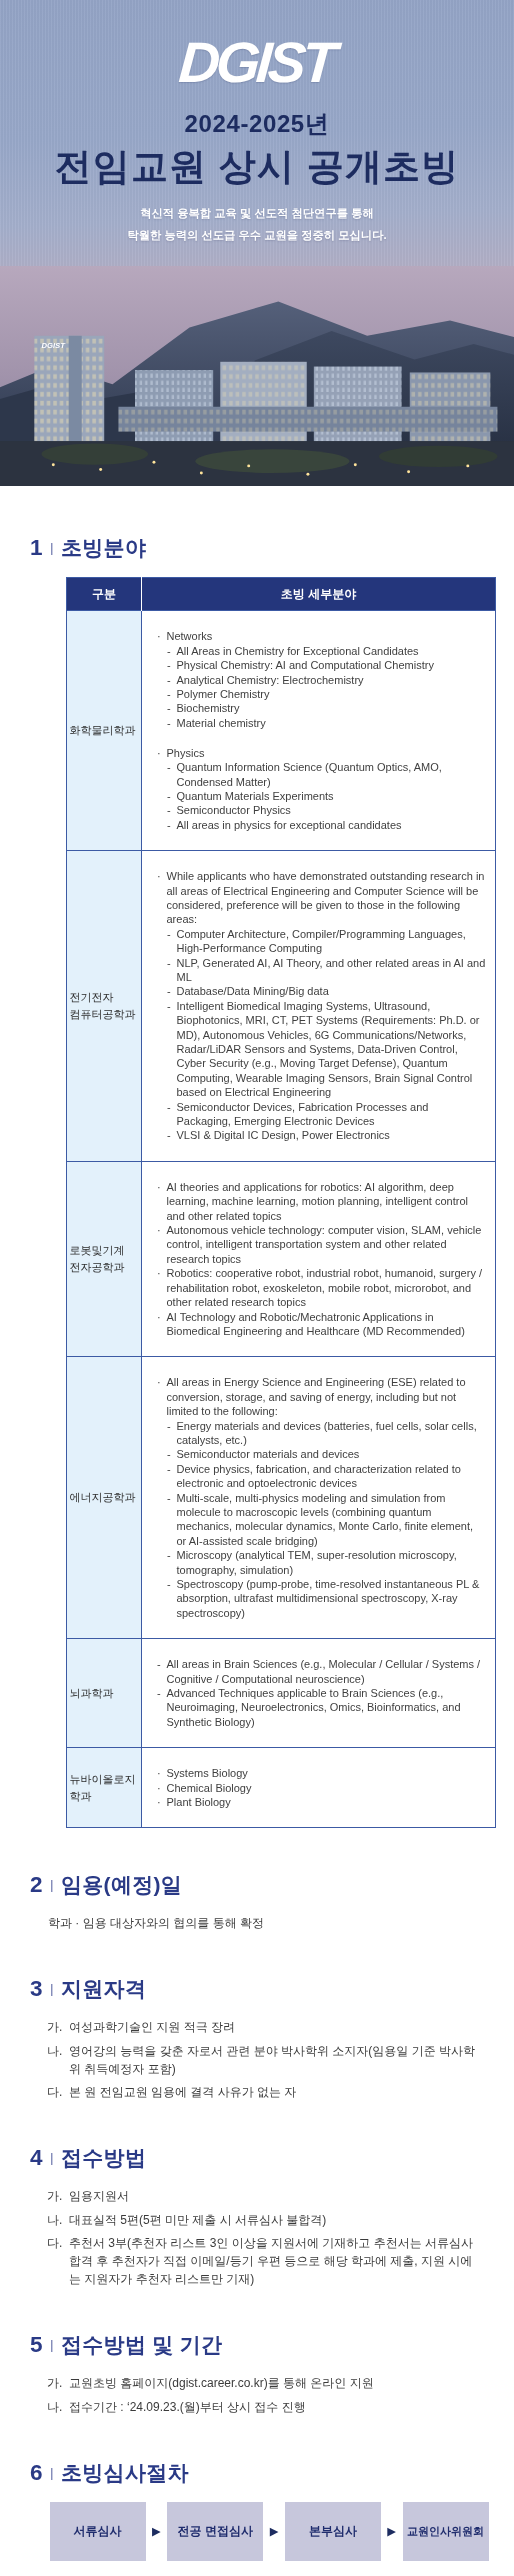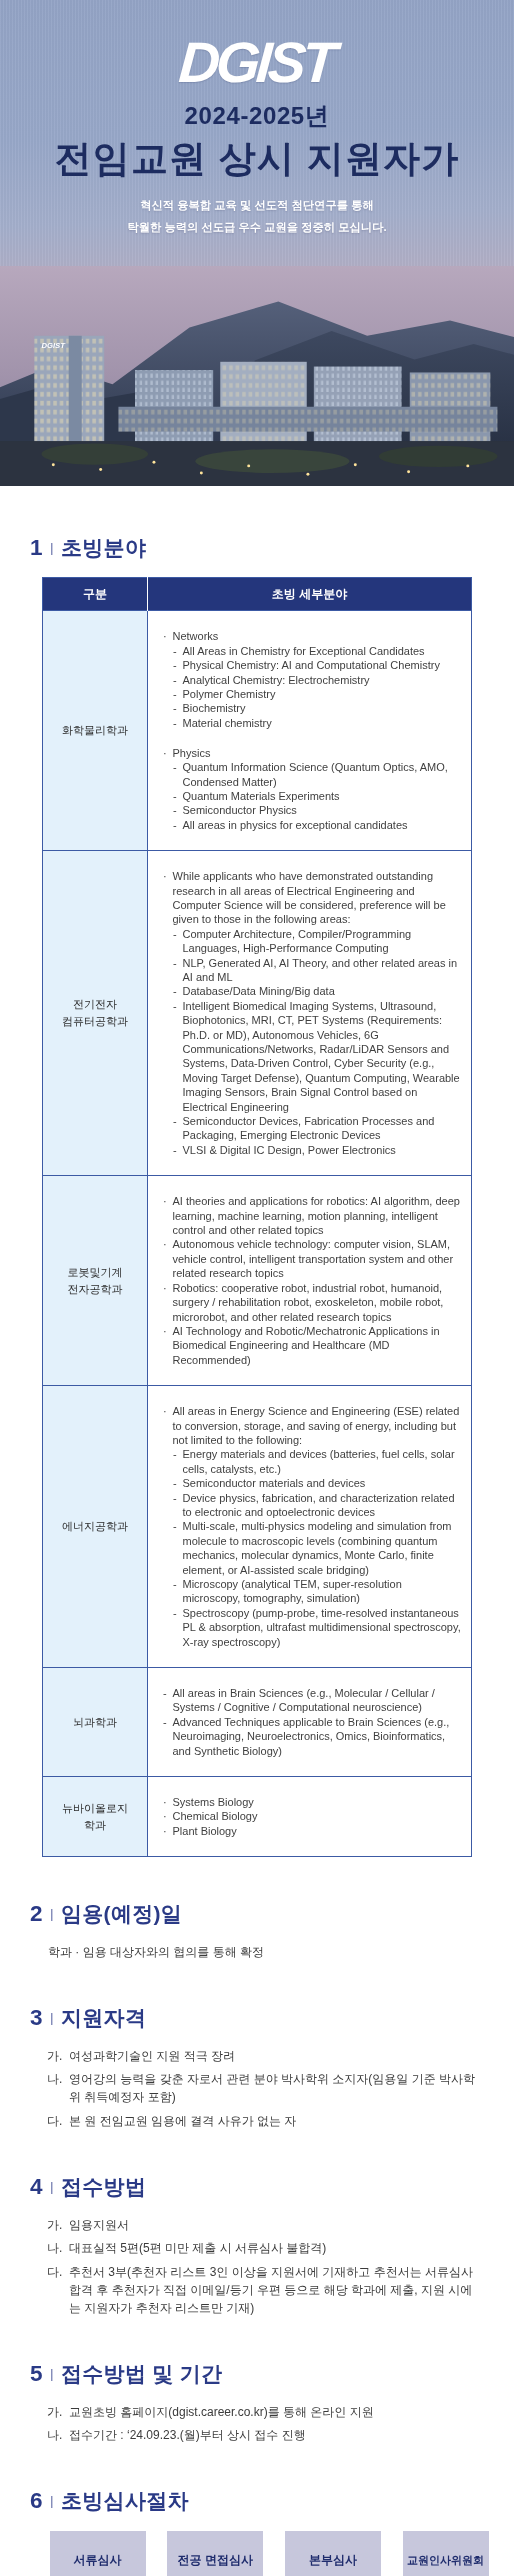--- a/index.html
+++ b/index.html
@@ -11,55 +11,55 @@
   .page{width:514px; margin:0 auto; background:#ffffff; overflow:hidden;}
 
   
   .hero{position:relative; height:486px;
     background:linear-gradient(178deg,#93a3c5 0%,#97a7c8 28%,#a3aecb 45%,#b3aec4 58%,#bcaabd 66%,#a99fb4 78%,#82809c 100%);}
   .hero-texture{position:absolute; inset:0;
     background:repeating-linear-gradient(90deg,rgba(255,255,255,.05) 0 1.2px,rgba(0,0,0,.02) 1.2px 3px);}
   .hero-inner{position:relative; text-align:center; z-index:3;}
   .logo{padding-top:31px; color:#ffffff; font-size:57px; font-weight:900; font-style:italic;
     letter-spacing:-4.1px; transform:skewX(-4deg); line-height:1.1; text-shadow:0 0.6px 1.2px rgba(60,70,110,.25);}
-  .hero-year{margin-top:6px; font-size:24px; font-weight:800; color:var(--hero-navy); letter-spacing:0.6px;}
+  .hero-year{margin-top:14px; font-size:24px; font-weight:800; color:var(--hero-navy); letter-spacing:0.6px;}
   .hero-title{margin-top:2.4px; font-size:37px; font-weight:800; color:var(--hero-navy); letter-spacing:1.2px;}
   .hero-subtitle{margin-top:10px; font-size:11.3px; line-height:1.95; color:#ffffff; font-weight:600;
     text-shadow:0 0.6px 1.8px rgba(90,95,130,.35);}
   .campus{position:absolute; left:0; bottom:0; width:514px; height:220px; z-index:1; display:block;}
 
   
   main{padding:4.7px 30px 46px 30px;}
   .sec-h{display:flex; align-items:center; color:var(--heading); margin:43px 0 15.4px 0;}
   .sec-h .num{font-size:22.5px; font-weight:800;}
   .sec-h .bar{font-size:12px; font-weight:400; margin:0 7.7px; opacity:.85;}
   .sec-h .t{font-size:21px; font-weight:800; letter-spacing:0.3px;}
   .body-text{margin-left:18px; font-size:12px; color:#3b3b3b;}
 
   
   .list{margin-left:17px;}
   .li{display:flex; font-size:12px; line-height:1.5; color:#3b3b3b; margin-bottom:5.3px;}
   .li .lb{flex:0 0 22px;}
   .li .tx{flex:1;}
 
   
-  .recruit{margin-left:12px; width:430px; border-collapse:collapse; border:1.2px solid var(--table-border);}
+  .recruit{margin-left:36px; width:430px; border-collapse:collapse; border:1.2px solid var(--table-border);}
   .recruit thead th{background:var(--navy); color:#fff; font-size:12px; font-weight:700; padding:7.7px 3.6px;}
   .recruit thead th + th{border-left:1.2px solid #ffffff;}
   .recruit td{border:0.6px solid var(--table-border); vertical-align:middle;}
-  td.dept{background:var(--dept-bg); width:105px; text-align:center; font-size:11px; color:#2c2c2c; line-height:1.55; padding:6px 2.4px;}
+  td.dept{background:var(--dept-bg); width:75px; font-size:11px; color:#2c2c2c; line-height:1.55; padding:6px 2.4px;}
   td.details{padding:18px 9.5px 18px 15px; font-size:11px; color:#3f3f3f; line-height:1.31;}
   .line{display:flex; align-items:flex-start; margin-bottom:0;}
   .line .mark{flex:0 0 9.5px;}
   .line .txt{flex:1;}
   .line.i1{margin-left:10px;}
   .line.gap{margin-top:15.4px;}
 
   
-  .flow{margin-left:19.6px; width:439px; display:flex; align-items:flex-end; justify-content:space-between;}
+  .flow{margin-left:19.6px; width:439px; display:flex; align-items:center; justify-content:space-between;}
   .step{background:var(--lavender); color:#1f2c6d; font-size:12px; font-weight:600; height:59px;
     display:flex; align-items:center; justify-content:center; text-align:center; flex:0 0 96px;}
   .step:last-child{flex-basis:86px; font-size:11px;}
   .arrow{color:var(--hero-navy); font-size:11.3px;}
 </style>
 </head>
 <body>
 
 <div class="page">
 
@@ -123,21 +123,21 @@
           <circle cx="520" cy="352" r="2.5"></circle>
         <circle cx="600" cy="336" r="2.5"></circle>
           <circle cx="690" cy="348" r="2.5"></circle>
           <circle cx="790" cy="338" r="2.5"></circle>
       </g>
     </svg>
 
     <div class="hero-inner">
       <div class="logo">DGIST</div>
       <div class="hero-year">2024-2025년</div>
-      <h1 class="hero-title">전임교원 상시 지원자가</h1>
+      <h1 class="hero-title">전임교원 상시 공개초빙</h1>
       <div class="hero-subtitle">
           <div>혁신적 융복합 교육 및 선도적 첨단연구를 통해</div>
           <div>탁월한 능력의 선도급 우수 교원을 정중히 모십니다.</div>
         </div>
     </div>
   </header>
 
   <main>
 
     <section>

